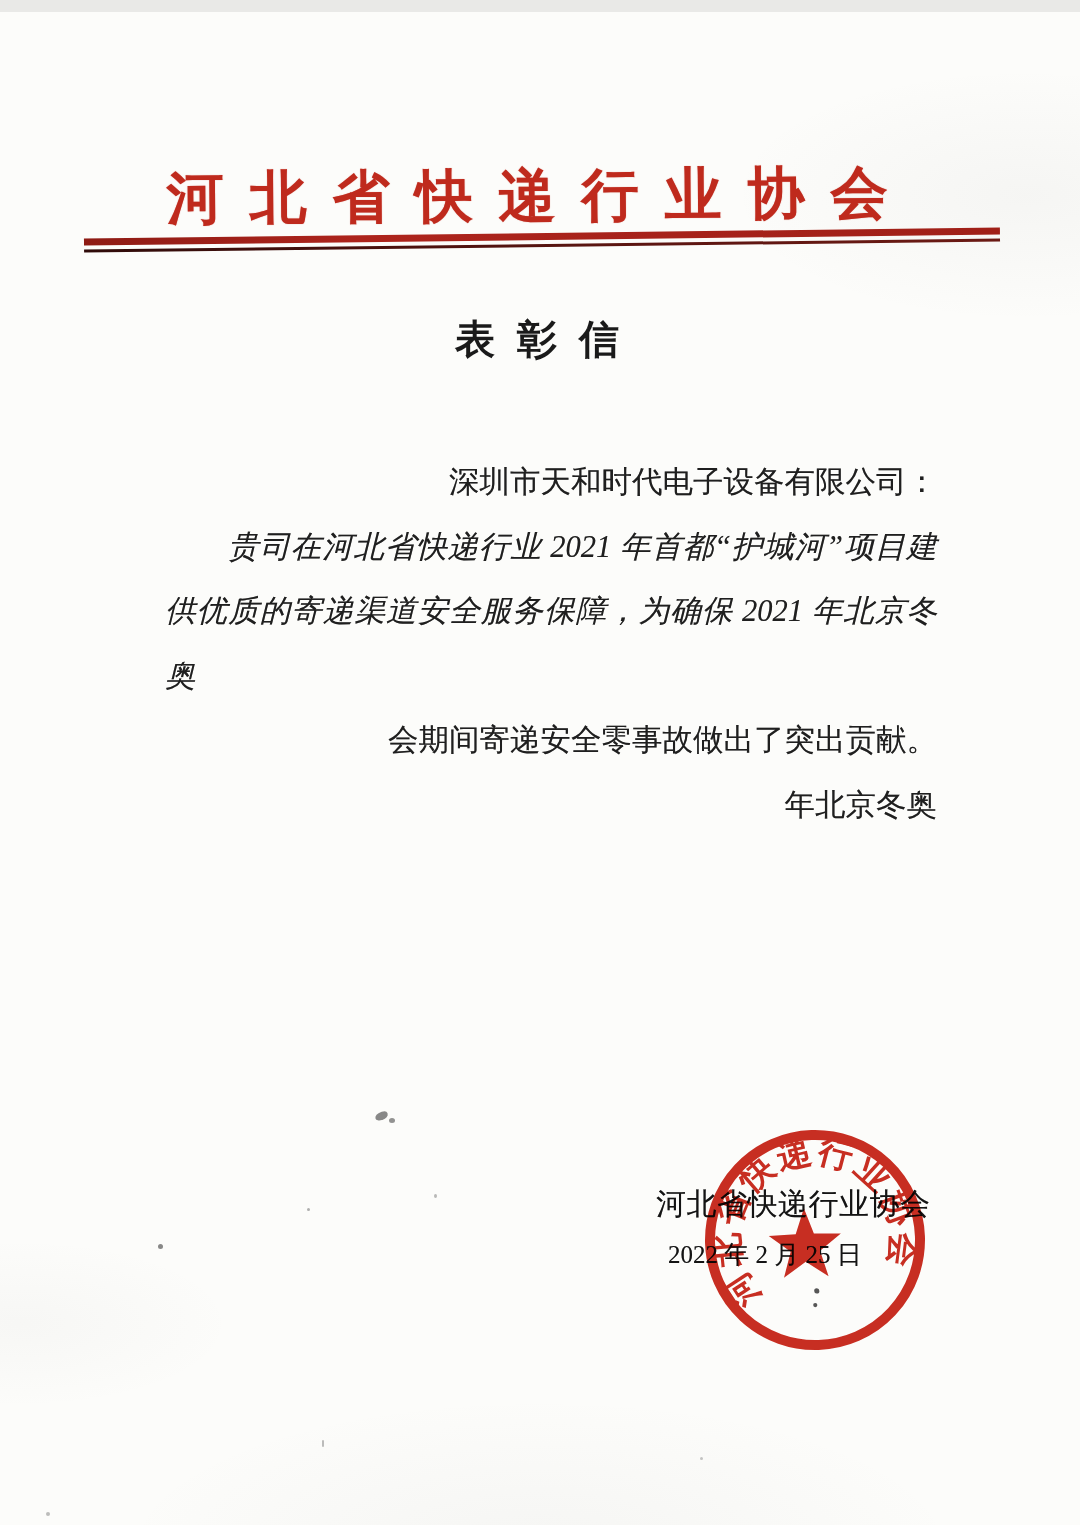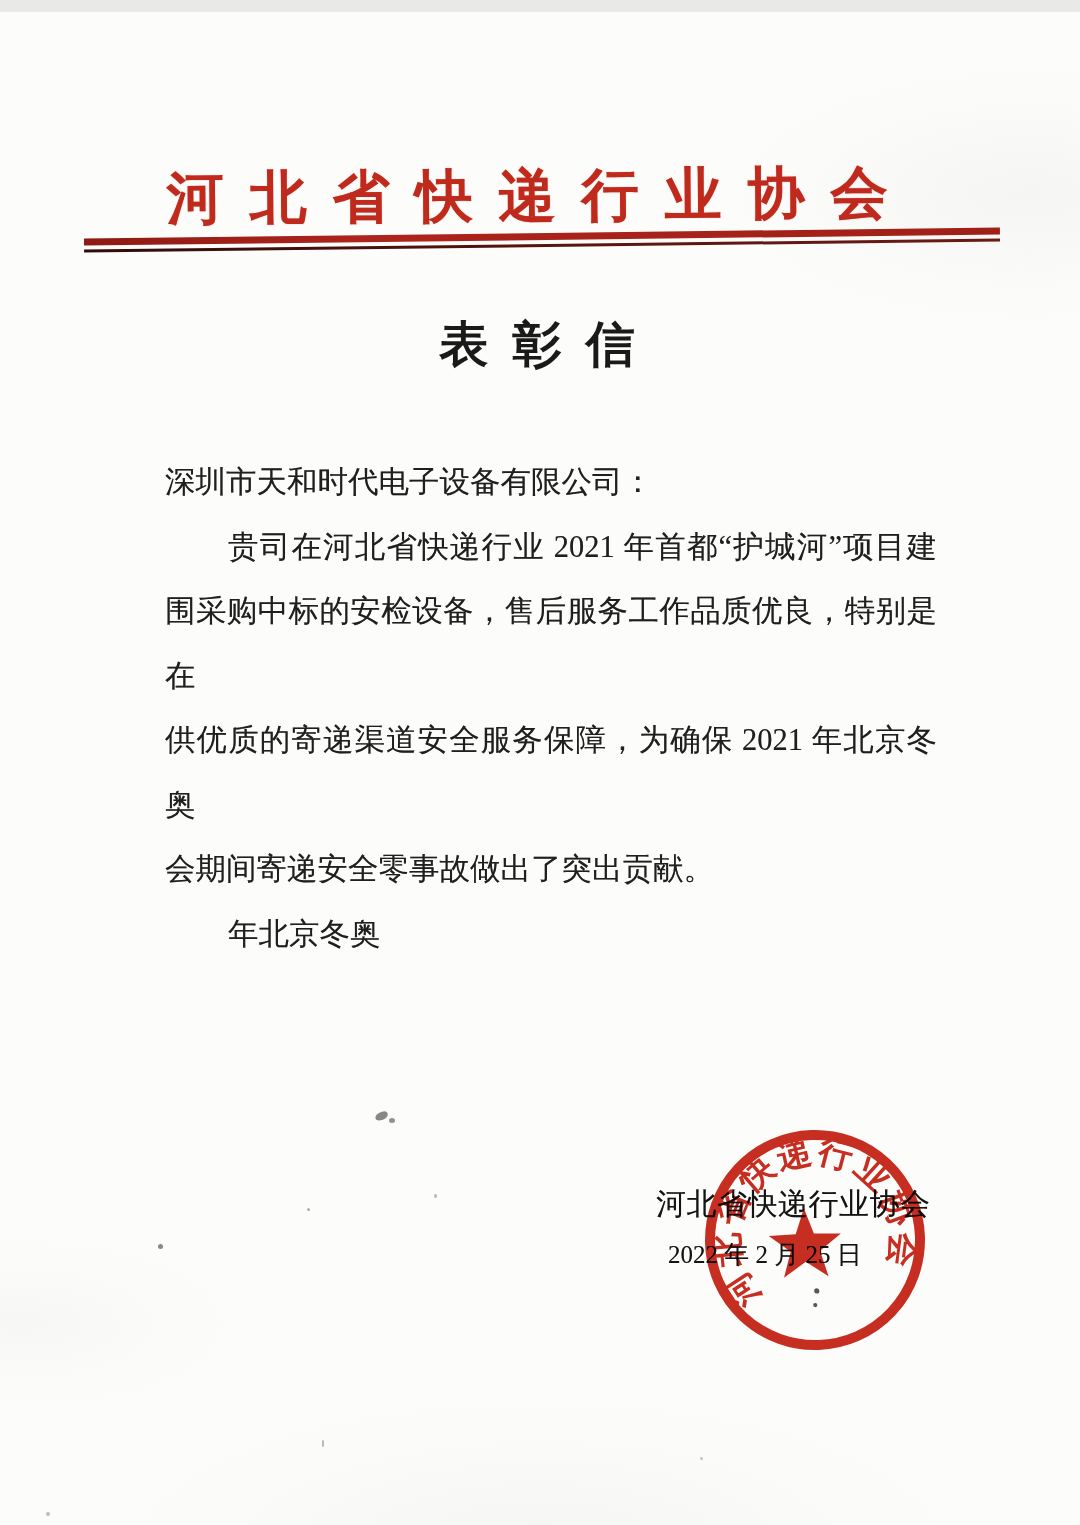--- a/index.html
+++ b/index.html
@@ -31,33 +31,33 @@
   }
   .rule-group{
     position:absolute;top:221px;left:84px;width:916px;
     transform:rotate(-0.68deg);
   }
   .rule-thick{height:7px;background:linear-gradient(90deg,#8e1b14,#ad241c 30%,#a02018);}
   .rule-thin{height:3px;margin-top:4px;background:linear-gradient(90deg,#2f0b09,#5a1511 55%,#6b1a14);}
   .doc-title{
     position:absolute;top:300px;left:0;width:100%;
     text-align:center;
-    font-size:49px;font-weight:bold;
+    font-size:40px;font-weight:bold;
     letter-spacing:6px;
     color:#1a1a1a;
     white-space:nowrap;
   }
   .body-block{
     position:absolute;left:165px;top:438px;width:772px;
     font-size:30.5px;color:#1f1f1f;
     line-height:64.5px;
     text-shadow:0 0 0.5px rgba(0,0,0,0.4);
   }
-  .body-line{width:100%;}
-  .jline{text-align:justify;text-align-last:justify;}
+  .body-line{width:100%;text-align:right;}
+  .jline{text-align:justify;text-align-last:justify;font-style:italic;}
   .indent{text-indent:63px;}
   .sig-org{
     position:absolute;left:656px;top:1172px;
     font-size:30px;color:#141414;
     letter-spacing:0.5px;
     mix-blend-mode:multiply;
     z-index:3;white-space:nowrap;
     text-shadow:0 0 0.5px rgba(0,0,0,0.4);
   }
   .sig-date{
@@ -92,21 +92,20 @@
   <div class="rule-group">
     <div class="rule-thick"></div>
     <div class="rule-thin"></div>
   </div>
 
   <div class="doc-title">表 彰 信</div>
 
   <div class="body-block">
     <div class="body-line">深圳市天和时代电子设备有限公司：</div>
     <div class="body-line jline indent">贵司在河北省快递行业 2021 年首都“护城河”项目建</div>
-    <div class="body-line jline">围采购中标的安检设备，售后服务工作品质优良，特别是在</div>
     <div class="body-line jline">供优质的寄递渠道安全服务保障，为确保 2021 年北京冬奥</div>
     <div class="body-line">会期间寄递安全零事故做出了突出贡献。</div>
     <div class="body-line indent">年北京冬奥</div>
   </div>
 
   <svg class="stamp" viewBox="0 0 260 260" xmlns="http://www.w3.org/2000/svg">
     <defs>
       <path id="arcpath" d="M 75.6 184.4 A 77 77 0 1 1 201.9 157.6" fill="none"></path>
     </defs>
     <circle cx="130" cy="130" r="105" fill="none" stroke="#c41f12" stroke-width="10"></circle>

